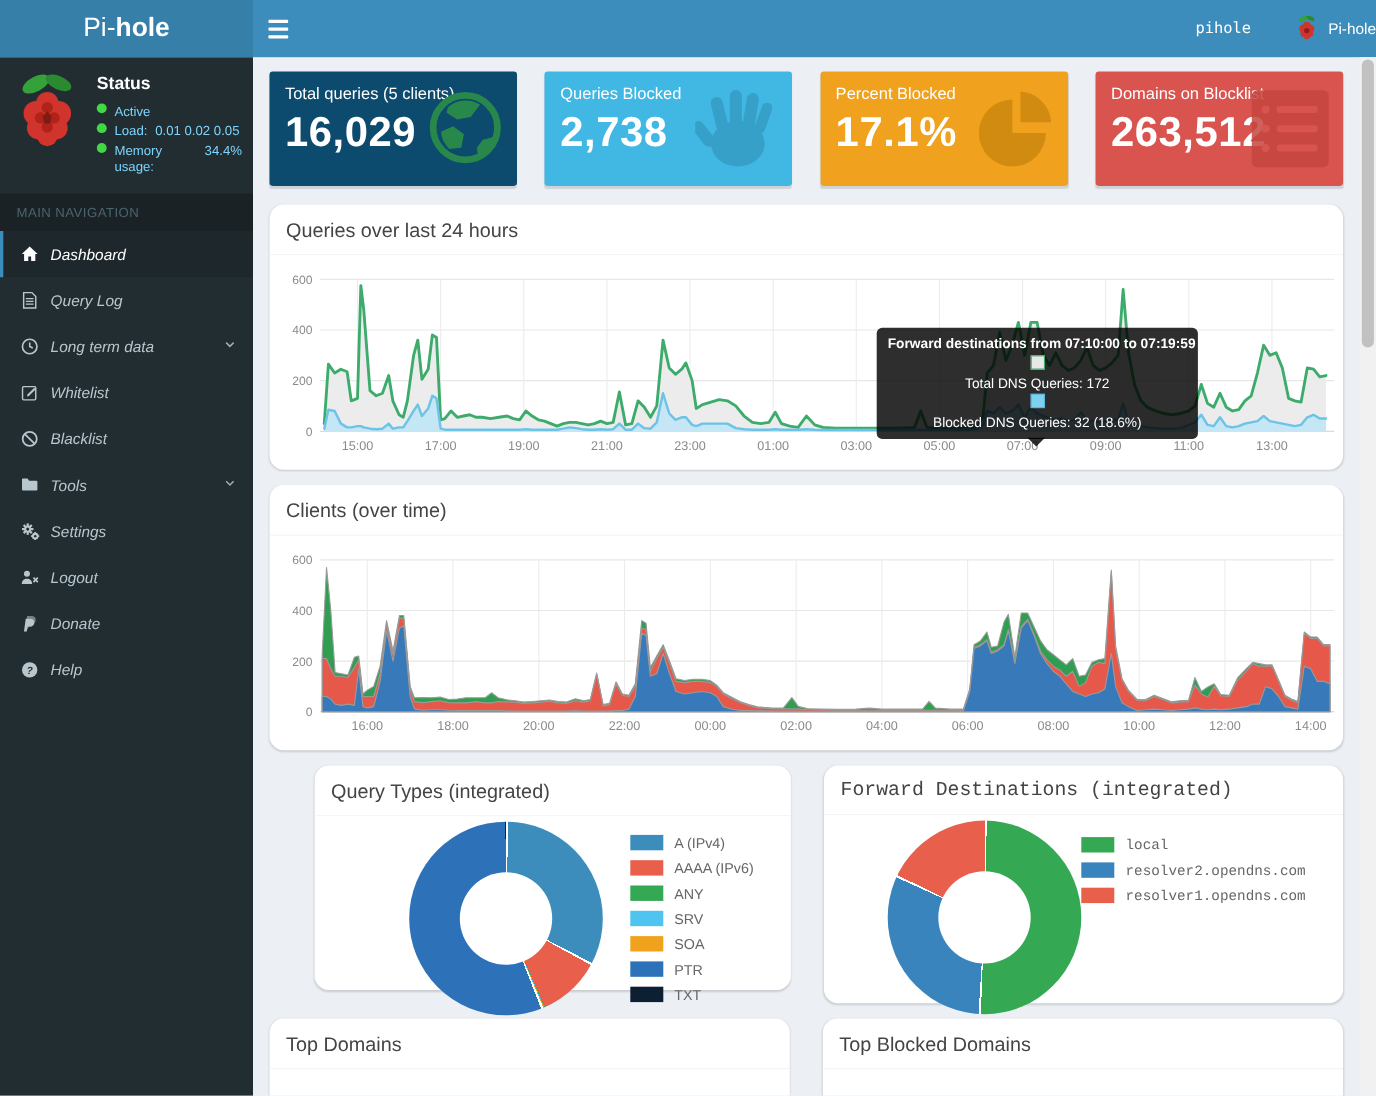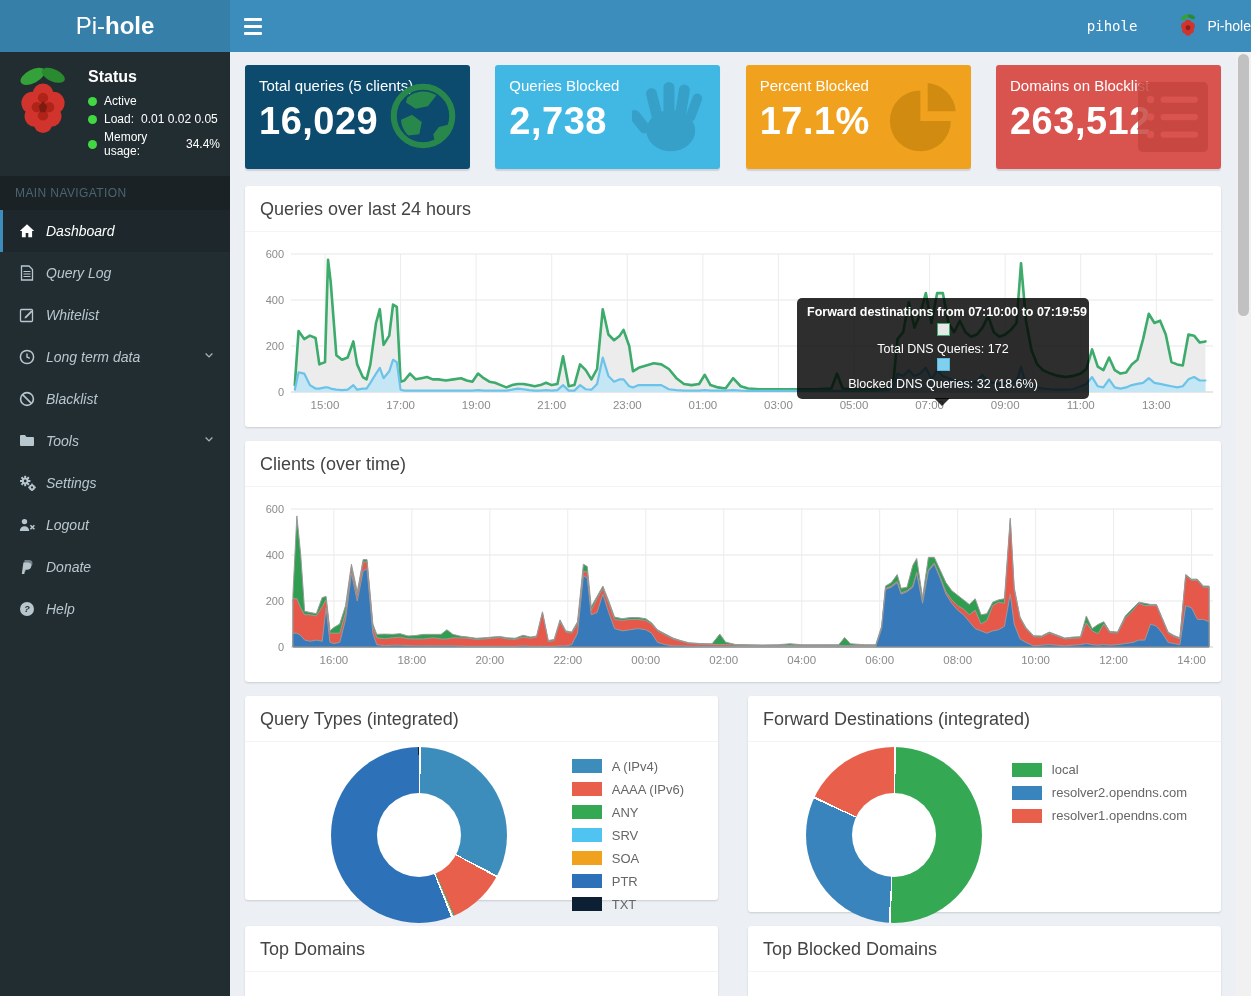--- a/index.html
+++ b/index.html
@@ -17,46 +17,46 @@
   .hamburger{ width:46px; height:52px; display:flex; flex-direction:column; align-items:center; justify-content:center; gap:4px; cursor:pointer; }
   .hamburger span{ display:block; width:18px; height:3px; background:#fff; border-radius:1px; }
   .nav-right{ margin-left:auto; display:flex; align-items:center; gap:14px; padding-right:0; }
   .hostname{ color:#fff; font-family:"DejaVu Sans Mono",monospace; font-size:14px; margin-right:26px; }
   .brand{ display:flex; align-items:center; gap:8px; color:#fff; font-size:14px; cursor:pointer; }
   
   .sidebar{ position:absolute; top:52px; left:0; width:230px; height:944px; background:var(--sidebar-bg); z-index:20; }
   .status-panel{ display:flex; padding:12px 10px 14px 10px; gap:12px; }
   .status-info{ color:#fff; padding-top:4px; }
   .status-title{ font-size:16px; font-weight:700; margin-bottom:8px; }
-  .status-row{ display:flex; align-items:center; gap:7px; font-size:12px; margin-bottom:4px; color:#ffffff; }
+  .status-row{ display:flex; align-items:flex-start; gap:7px; font-size:12px; margin-bottom:4px; color:#7dd3fc; }
   .dot{ width:9px; height:9px; border-radius:50%; background:#42d842; flex:0 0 auto; }
   .nav-header{ background:#1a2226; color:#4b646f; font-size:12px; padding:10px 15px; letter-spacing:.4px; }
   .menu-item{ display:flex; align-items:flex-start; gap:10px; padding:13px 15px; color:#b8c7ce; font-size:14px; cursor:pointer; border-left:3px solid transparent;font-style:italic; }
   .menu-item.active{ background:var(--sidebar-active-bg); color:#fff; border-left-color:var(--accent); }
   .menu-item .mi-icon{ width:18px; display:flex; justify-content:center; }
   .menu-item svg{ display:block; }
   .chev{ margin-left:auto; opacity:.85; }
   
   .content{ position:absolute; top:52px; left:230px; width:1006px; height:944px; background:var(--body-bg); padding:13px 15px 0 15px; overflow:hidden; }
   .cards-row{ display:flex; justify-content:space-between; margin-bottom:17px; }
   .small-box{ width:225px; height:104px; border-radius:3px; position:relative; color:#fff; padding:12px 14px; overflow:hidden; box-shadow:0 2px 1px rgba(0,0,0,0.12); }
   .sb-title{ font-size:15px; }
   .sb-value{ font-size:38px; font-weight:700; margin-top:6px; letter-spacing:.5px; }
   .sb-icon{ position:absolute; right:8px; top:12px; }
-  .panel{ background:#fff; border-radius:3px; box-shadow:0 1px 2px rgba(0,0,0,0.15); margin-bottom:14px; position:relative; }
+  .panel{ background:#fff; border-radius:13px; box-shadow:0 1px 2px rgba(0,0,0,0.15); margin-bottom:14px; position:relative; }
   .panel-header{ padding:13px 15px 11px; border-bottom:1px solid #f4f4f4; }
   .panel-title{ font-size:18px; color:#444; font-weight:400; }
   .panel-body{ padding:10px 8px 6px; }
   .half-row{ display:flex; gap:30px; }
   .half-row .panel{ flex:1; }
   .donut-body{ height:186px; display:flex; align-items:center; padding:6px 20px; }
   .donut{ width:176px; height:176px; border-radius:50%; position:relative; flex:0 0 auto; }
   .donut::after{ content:""; position:absolute; inset:26%; background:#fff; border-radius:50%; }
   .legend{ margin-left:auto; margin-right:14px; display:flex; flex-direction:column; gap:8px; }
-  .legend-item{ display:flex; align-items:center; gap:10px; cursor:pointer; }
+  .legend-item{ display:flex; gap:10px; cursor:pointer; }
   .legend-swatch{ width:30px; height:14px; flex:0 0 auto; }
   .legend-label{ font-size:13px; color:#666; }
   
   .chart-tooltip{ position:absolute; left:552px; top:112px; width:292px; background:rgba(0,0,0,0.82); border-radius:5px; color:#fff; padding:7px 10px 8px; z-index:10; font-size:12.5px; }
   .chart-tooltip .tt-title{ font-weight:700; margin-bottom:4px; white-space:nowrap; }
   .tt-line{ display:flex; align-items:center; gap:6px; margin-top:2px; white-space:nowrap;flex-direction:column; }
   .tt-swatch{ width:13px; height:13px; flex:0 0 auto; }
   .tt-caret{ position:absolute; left:47%; bottom:-7px; width:0; height:0; border-left:8px solid transparent; border-right:8px solid transparent; border-top:8px solid rgba(0,0,0,0.82); }
   
   .scrollbar{ position:absolute; right:0; top:52px; width:15px; height:944px; background:#f1f1f1; z-index:40; }
@@ -157,39 +157,39 @@
         <svg width="14" height="16" viewBox="0 0 14 16">
           <path d="M1.5 1h7.5l3.5 3.5V15h-11z" fill="none" stroke="currentColor" stroke-width="1.3"></path>
           <path d="M3.5 6.5h7M3.5 9h7M3.5 11.5h7" stroke="currentColor" stroke-width="1.1"></path>
         </svg>
       </span>
     <span>Query Log</span>
   </div>
   <div class="menu-item">
     <span class="mi-icon">
         <svg width="16" height="16" viewBox="0 0 16 16">
-          <rect x="1.5" y="2.5" width="12" height="12" rx="1" fill="none" stroke="currentColor" stroke-width="1.3"></rect>
-          <path d="M5.5 11.5l1.8-.45 6.2-6.2-1.35-1.35-6.2 6.2z" fill="currentColor"></path>
-        </svg>
-      </span>
-    <span>Whitelist</span>
-  </div>
-  <div class="menu-item">
-    <span class="mi-icon">
-        <svg width="16" height="16" viewBox="0 0 16 16">
           <circle cx="8" cy="8" r="6.6" fill="none" stroke="currentColor" stroke-width="1.5"></circle>
           <path d="M8 4.4V8l2.8 1.4" fill="none" stroke="currentColor" stroke-width="1.4"></path>
         </svg>
       </span>
     <span>Long term data</span>
     <span class="chev">
         <svg width="12" height="12" viewBox="0 0 16 16">
           <path d="M3.5 6l4.5 4.5L12.5 6" fill="none" stroke="currentColor" stroke-width="1.8"></path>
         </svg>
       </span>
+  </div>
+  <div class="menu-item">
+    <span class="mi-icon">
+        <svg width="16" height="16" viewBox="0 0 16 16">
+          <rect x="1.5" y="2.5" width="12" height="12" rx="1" fill="none" stroke="currentColor" stroke-width="1.3"></rect>
+          <path d="M5.5 11.5l1.8-.45 6.2-6.2-1.35-1.35-6.2 6.2z" fill="currentColor"></path>
+        </svg>
+      </span>
+    <span>Whitelist</span>
   </div>
   <div class="menu-item">
     <span class="mi-icon">
         <svg width="16" height="16" viewBox="0 0 16 16">
           <circle cx="8" cy="8" r="6.4" fill="none" stroke="currentColor" stroke-width="1.6"></circle>
           <path d="M3.6 3.6l8.8 8.8" stroke="currentColor" stroke-width="1.6"></path>
         </svg>
       </span>
     <span>Blacklist</span>
   </div>
@@ -412,21 +412,21 @@
             <line x1="938.5581395348838" x2="938.5581395348838" y1="12" y2="150" stroke="#ececec" stroke-width="1"></line>
             <text x="938.5581395348838" y="167" text-anchor="middle" font-size="11.5" fill="#8a8a8a">14:00</text>
             <path d="M39.94926004228326,150 L39.94926004228326,97.10000000000001 L43.84778012684991,18.900000000000006 L47.74630021141649,58.00000000000001 L51.644820295983074,114.35000000000001 L57.49260042283298,115.5 L63.34038054968289,116.64999999999999 L69.18816067653273,100.55 L73.08668076109939,99.39999999999999 L76.98520084566596,133.89999999999998 L80.88372093023254,130.45 L86.73150105708238,127 L92.57928118393237,108.6 L98.42706131078221,67.2 L104.27484143763218,94.8 L110.12262156448202,62.6 L114.02114164904867,62.6 L119.86892177589851,127 L123.76744186046517,137.35 L131.56448202959834,137.12 L139.3615221987315,137.35 L147.15856236786465,136.66 L154.95560253699784,138.96 L162.75264270613116,138.5 L170.5496828752643,137.35 L180.2959830866808,137.35 L188.09302325581393,137.35 L193.9408033826638,132.75 L199.78858350951376,137.35 L207.58562367864693,139.19 L215.3826638477801,140.11 L223.17970401691326,141.26 L230.97674418604657,140.8 L238.7737843551797,140.11 L246.5708245243129,139.42000000000002 L254.36786469344605,140.8 L262.16490486257925,141.26 L269.9619450317125,138.27 L277.7589852008457,140.11 L283.6067653276955,138.96 L289.4545454545455,114.81 L295.30232558139534,143.56 L301.1501057082452,142.41 L306.9978858350952,122.86 L312.84566596194503,133.89999999999998 L318.693446088795,135.05 L324.5412262156448,124.7 L330.38900634249467,67.2 L334.2875264270613,69.5 L338.186046511628,109.74999999999999 L344.03382663847776,99.39999999999999 L349.88160676532766,89.05 L355.7293868921776,104.00000000000001 L361.57716701902746,120.1 L369.37420718816065,121.71000000000001 L377.1712473572939,120.55999999999999 L384.9682875264271,120.55999999999999 L392.7653276955603,121.71000000000001 L398.6131078224101,125.85 L404.4608879492601,132.75 L412.25792811839324,136.89 L420.0549682875264,141.03 L427.8520084566596,143.56 L435.6490486257929,145.63 L447.34460887949257,146.54999999999998 L459.0401691331924,146.78 L466.8372093023255,137.12 L472.6849894291755,145.17 L482.43128964059196,147.47 L494.1268498942918,147.7 L509.72093023255815,147.93 L525.3150105708246,147.7 L537.0105708245244,146.78 L548.7061310782242,147.7 L560.401691331924,147.7 L572.0972515856238,147.7 L585.7420718816068,147.7 L591.5898520084567,140.57 L597.4376321353066,146.78 L611.0824524312897,147.7 L622.7780126849894,147.7 L628.6257928118393,129.3 L632.524312896406,89.05 L638.3720930232558,85.6 L644.2198731501057,77.55 L648.1183932346723,91.35 L653.9661733615222,90.2 L659.8139534883721,68.35 L663.7124735729386,61.449999999999996 L669.5602536997887,100.55 L675.4080338266385,60.3 L681.2558139534884,60.3 L687.1035940803382,72.94999999999999 L692.9513742071881,85.6 L698.7991543340381,93.65 L704.646934460888,98.25 L710.4947145877379,102.85 L716.3424947145877,107.45 L722.1902748414378,101.7 L728.0380549682876,117.8 L733.8858350951375,116.64999999999999 L739.7336152219874,105.15 L745.5813953488372,102.85 L751.4291754756873,101.7 L757.2769556025372,21.199999999999996 L761.1754756871038,90.2 L767.0232558139537,120.1 L772.8710359408035,130.45 L780.6680761099368,138.73000000000002 L788.4651162790698,138.96 L796.2621564482032,135.05 L804.0591966173362,138.04000000000002 L811.8562367864694,141.03 L819.6532769556028,140.11 L827.4503171247358,139.65 L833.2980972515857,118.95 L839.1458773784357,131.60000000000002 L844.9936575052856,127.46 L850.8414376321354,124.7 L856.6892177589853,134.36 L864.4862579281186,135.05 L872.2832980972516,118.95 L880.0803382663848,110.9 L885.9281183932347,105.15 L891.7758985200846,106.3 L897.6236786469346,107.45 L903.4714587737845,107.45 L909.3192389006344,121.25 L915.1670190274841,135.05 L921.014799154334,138.5 L926.8625792811841,140.8 L932.710359408034,77.55 L938.5581395348838,82.14999999999999 L944.4059196617336,82.14999999999999 L950.2536997885835,89.05 L956.1014799154336,89.05 L956.1014799154336,150 Z" fill="#2f9e51" stroke="#9a9a9a" stroke-width="1" stroke-linejoin="round"></path>
             <path d="M39.94926004228326,150 L39.94926004228326,101.7 L43.84778012684991,101.7 L47.74630021141649,110.9 L51.644820295983074,117.8 L57.49260042283298,117.8 L63.34038054968289,118.95 L69.18816067653273,109.74999999999999 L73.08668076109939,102.85 L76.98520084566596,136.2 L80.88372093023254,136.2 L86.73150105708238,136.2 L92.57928118393237,115.5 L98.42706131078221,70.65 L104.27484143763218,98.25 L110.12262156448202,64.9 L114.02114164904867,64.9 L119.86892177589851,129.3 L123.76744186046517,140.8 L131.56448202959834,141.72 L139.3615221987315,140.8 L147.15856236786465,140.11 L154.95560253699784,141.72 L162.75264270613116,141.95 L170.5496828752643,141.95 L180.2959830866808,140.8 L188.09302325581393,141.95 L193.9408033826638,141.95 L199.78858350951376,140.8 L207.58562367864693,141.03 L215.3826638477801,141.26 L223.17970401691326,142.41 L230.97674418604657,141.95 L238.7737843551797,141.26 L246.5708245243129,140.57 L254.36786469344605,141.95 L262.16490486257925,142.41 L269.9619450317125,140.11 L277.7589852008457,141.26 L283.6067653276955,140.11 L289.4545454545455,115.96 L295.30232558139534,144.71 L301.1501057082452,143.56 L306.9978858350952,124.7 L312.84566596194503,135.05 L318.693446088795,136.2 L324.5412262156448,127 L330.38900634249467,74.1 L334.2875264270613,75.25 L338.186046511628,113.2 L344.03382663847776,101.7 L349.88160676532766,91.35 L355.7293868921776,106.3 L361.57716701902746,122.4 L369.37420718816065,123.55 L377.1712473572939,122.4 L384.9682875264271,122.4 L392.7653276955603,123.55 L398.6131078224101,127 L404.4608879492601,133.89999999999998 L412.25792811839324,138.04000000000002 L420.0549682875264,141.95 L427.8520084566596,144.25 L435.6490486257929,146.32 L447.34460887949257,147.24 L459.0401691331924,147.47 L466.8372093023255,147.47 L472.6849894291755,147.47 L482.43128964059196,148.16 L494.1268498942918,148.39 L509.72093023255815,148.62 L525.3150105708246,148.62 L537.0105708245244,148.62 L548.7061310782242,148.62 L560.401691331924,148.62 L572.0972515856238,148.62 L585.7420718816068,148.62 L591.5898520084567,148.62 L597.4376321353066,148.62 L611.0824524312897,148.62 L622.7780126849894,148.62 L628.6257928118393,130.45 L632.524312896406,91.35 L638.3720930232558,89.05 L644.2198731501057,84.45 L648.1183932346723,95.95 L653.9661733615222,93.65 L659.8139534883721,89.05 L663.7124735729386,75.25 L669.5602536997887,105.15 L675.4080338266385,72.94999999999999 L681.2558139534884,66.05000000000001 L687.1035940803382,79.85000000000001 L692.9513742071881,94.8 L698.7991543340381,102.85 L704.646934460888,108.6 L710.4947145877379,112.05 L716.3424947145877,117.8 L722.1902748414378,113.2 L728.0380549682876,127 L733.8858350951375,123.55 L739.7336152219874,108.6 L745.5813953488372,105.15 L751.4291754756873,106.3 L757.2769556025372,23.500000000000007 L761.1754756871038,92.49999999999999 L767.0232558139537,121.25 L772.8710359408035,131.60000000000002 L780.6680761099368,139.65 L788.4651162790698,140.11 L796.2621564482032,136.2 L804.0591966173362,138.96 L811.8562367864694,141.95 L819.6532769556028,141.26 L827.4503171247358,140.8 L833.2980972515857,125.85 L839.1458773784357,133.89999999999998 L844.9936575052856,136.66 L850.8414376321354,127 L856.6892177589853,135.51 L864.4862579281186,136.2 L872.2832980972516,121.25 L880.0803382663848,113.2 L885.9281183932347,106.3 L891.7758985200846,108.6 L897.6236786469346,108.6 L903.4714587737845,108.6 L909.3192389006344,122.4 L915.1670190274841,136.2 L921.014799154334,139.65 L926.8625792811841,141.95 L932.710359408034,78.69999999999999 L938.5581395348838,83.3 L944.4059196617336,83.3 L950.2536997885835,90.2 L956.1014799154336,90.2 L956.1014799154336,150 Z" fill="#e6594a" stroke="#9a9a9a" stroke-width="1" stroke-linejoin="round"></path>
             <path d="M39.94926004228326,150 L39.94926004228326,136.2 L43.84778012684991,136.2 L47.74630021141649,138.5 L51.644820295983074,143.1 L57.49260042283298,144.25 L63.34038054968289,143.1 L69.18816067653273,144.25 L73.08668076109939,110.9 L76.98520084566596,145.4 L80.88372093023254,146.54999999999998 L86.73150105708238,145.4 L92.57928118393237,122.4 L98.42706131078221,76.4 L104.27484143763218,104.00000000000001 L110.12262156448202,74.1 L114.02114164904867,71.80000000000001 L119.86892177589851,136.2 L123.76744186046517,147.7 L131.56448202959834,148.62 L139.3615221987315,148.16 L147.15856236786465,148.16 L154.95560253699784,148.62 L162.75264270613116,148.85 L170.5496828752643,148.85 L180.2959830866808,148.85 L188.09302325581393,148.85 L193.9408033826638,148.85 L199.78858350951376,148.85 L207.58562367864693,149.07999999999998 L215.3826638477801,149.31 L223.17970401691326,149.31 L230.97674418604657,149.31 L238.7737843551797,149.31 L246.5708245243129,149.31 L254.36786469344605,149.31 L262.16490486257925,149.31 L269.9619450317125,148.85 L277.7589852008457,149.31 L283.6067653276955,149.31 L289.4545454545455,149.31 L295.30232558139534,149.31 L301.1501057082452,149.31 L306.9978858350952,148.85 L312.84566596194503,148.85 L318.693446088795,147.7 L324.5412262156448,136.2 L330.38900634249467,78.69999999999999 L334.2875264270613,81 L338.186046511628,117.8 L344.03382663847776,115.5 L349.88160676532766,97.10000000000001 L355.7293868921776,115.5 L361.57716701902746,131.60000000000002 L369.37420718816065,133.89999999999998 L377.1712473572939,132.75 L384.9682875264271,131.60000000000002 L392.7653276955603,132.75 L398.6131078224101,136.2 L404.4608879492601,145.4 L412.25792811839324,147.7 L420.0549682875264,148.85 L427.8520084566596,148.85 L435.6490486257929,149.07999999999998 L447.34460887949257,149.31 L459.0401691331924,149.31 L466.8372093023255,149.31 L472.6849894291755,149.31 L482.43128964059196,149.54 L494.1268498942918,149.54 L509.72093023255815,149.54 L525.3150105708246,149.54 L537.0105708245244,149.54 L548.7061310782242,149.54 L560.401691331924,149.54 L572.0972515856238,149.54 L585.7420718816068,149.54 L591.5898520084567,149.54 L597.4376321353066,149.54 L611.0824524312897,149.54 L622.7780126849894,149.54 L628.6257928118393,131.60000000000002 L632.524312896406,92.49999999999999 L638.3720930232558,90.2 L644.2198731501057,85.6 L648.1183932346723,97.10000000000001 L653.9661733615222,94.8 L659.8139534883721,90.2 L663.7124735729386,76.4 L669.5602536997887,106.3 L675.4080338266385,74.1 L681.2558139534884,67.2 L687.1035940803382,81 L692.9513742071881,97.10000000000001 L698.7991543340381,106.3 L704.646934460888,113.2 L710.4947145877379,117.8 L716.3424947145877,124.7 L722.1902748414378,131.60000000000002 L728.0380549682876,133.89999999999998 L733.8858350951375,136.2 L739.7336152219874,133.89999999999998 L745.5813953488372,132.75 L751.4291754756873,129.3 L757.2769556025372,97.10000000000001 L761.1754756871038,127 L767.0232558139537,141.95 L772.8710359408035,145.4 L780.6680761099368,148.85 L788.4651162790698,148.16 L796.2621564482032,147.7 L804.0591966173362,148.16 L811.8562367864694,148.85 L819.6532769556028,148.16 L827.4503171247358,147.7 L833.2980972515857,146.54999999999998 L839.1458773784357,147.7 L844.9936575052856,148.16 L850.8414376321354,147.7 L856.6892177589853,148.16 L864.4862579281186,147.7 L872.2832980972516,146.54999999999998 L880.0803382663848,145.4 L885.9281183932347,143.1 L891.7758985200846,143.1 L897.6236786469346,127 L903.4714587737845,129.3 L909.3192389006344,136.2 L915.1670190274841,145.4 L921.014799154334,146.54999999999998 L926.8625792811841,147.7 L932.710359408034,108.6 L938.5581395348838,110.9 L944.4059196617336,122.4 L950.2536997885835,122.4 L956.1014799154336,124.7 L956.1014799154336,150 Z" fill="#3879b9" stroke="#9a9a9a" stroke-width="1" stroke-linejoin="round"></path>
           </svg></div>
     </div>
   </div>
 
   <div class="half-row">
-    <div class="panel" style="height:204px;">
+    <div class="panel" style="height:204px;margin-left:41px;">
       <div class="panel-header">
         <div class="panel-title">Query Types (integrated)</div>
       </div>
       <div class="donut-body">
         <div class="donut" id="donut-qt" style="margin-left: 66px; background: conic-gradient(rgb(255, 255, 255) 0deg, rgb(255, 255, 255) 1.4deg, rgb(60, 141, 188) 1.4deg, rgb(60, 141, 188) 117.36deg, rgb(255, 255, 255) 117.36deg, rgb(255, 255, 255) 118.76deg, rgb(232, 96, 76) 118.76deg, rgb(232, 96, 76) 156.24deg, rgb(53, 168, 84) 156.24deg, rgb(53, 168, 84) 156.6deg, rgb(79, 196, 240) 156.6deg, rgb(79, 196, 240) 156.96deg, rgb(240, 161, 29) 156.96deg, rgb(240, 161, 29) 157.32deg, rgb(255, 255, 255) 157.32deg, rgb(255, 255, 255) 158.72deg, rgb(45, 114, 184) 158.72deg, rgb(45, 114, 184) 359.64deg, rgb(13, 31, 51) 359.64deg, rgb(13, 31, 51) 360deg);"></div>
         <div class="legend" id="legend-qt">
             <div class="legend-item">
               <span class="legend-swatch" style="background: rgb(60, 141, 188);"></span>
               <span class="legend-label">A (IPv4)</span>
             </div>
@@ -450,21 +450,21 @@
               <span class="legend-swatch" style="background: rgb(45, 114, 184);"></span>
               <span class="legend-label">PTR</span>
             </div>
             <div class="legend-item">
               <span class="legend-swatch" style="background: rgb(13, 31, 51);"></span>
               <span class="legend-label">TXT</span>
             </div>
           </div>
       </div>
     </div>
-    <div class="panel" style="height:216px;">
+    <div class="panel" style="height:216px;font-family:Liberation Mono, monospace;">
       <div class="panel-header">
         <div class="panel-title">Forward Destinations (integrated)</div>
       </div>
       <div class="donut-body">
         <div class="donut" id="donut-fd" style="margin-left: 38px; background: conic-gradient(rgb(255, 255, 255) 0deg, rgb(255, 255, 255) 1.4deg, rgb(53, 168, 84) 1.4deg, rgb(53, 168, 84) 182.16deg, rgb(255, 255, 255) 182.16deg, rgb(255, 255, 255) 183.56deg, rgb(57, 132, 188) 183.56deg, rgb(57, 132, 188) 294.48deg, rgb(255, 255, 255) 294.48deg, rgb(255, 255, 255) 295.88deg, rgb(232, 96, 76) 295.88deg, rgb(232, 96, 76) 360deg);"></div>
         <div class="legend" id="legend-fd" style="align-self:flex-start;margin-top:14px;">
             <div class="legend-item">
               <span class="legend-swatch" style="background: rgb(53, 168, 84);"></span>
               <span class="legend-label">local</span>
             </div>

